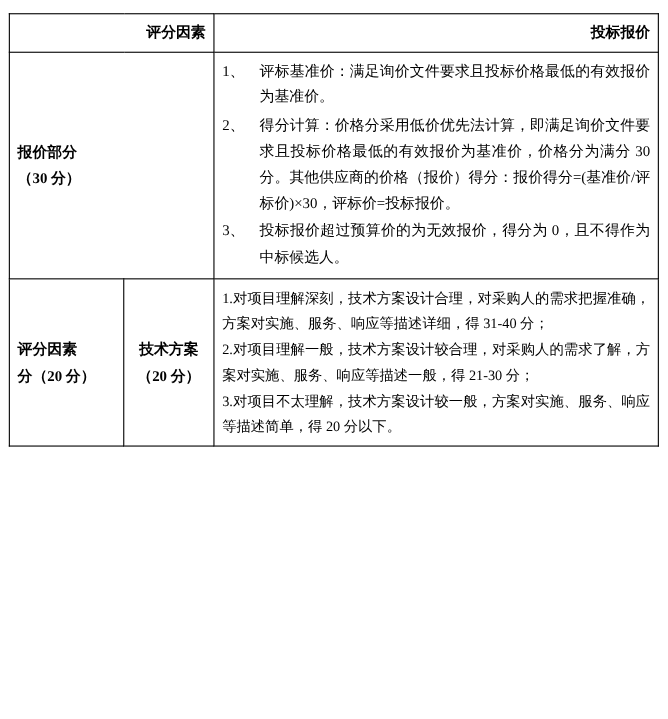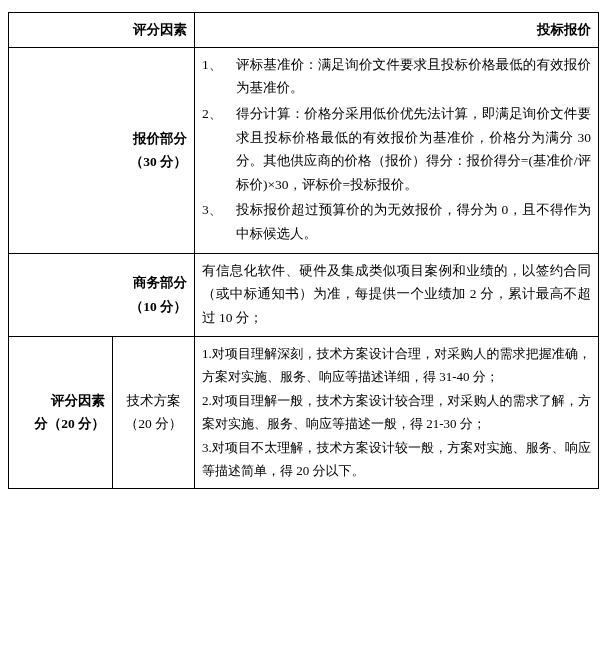--- a/index.html
+++ b/index.html
@@ -33,32 +33,32 @@
     font-size: 13.5px;
     line-height: 1.75;
   }
   th.head-cell {
     text-align: right;
     font-weight: bold;
     font-size: 14px;
     padding: 7px 6px;
   }
   td.factor-cell {
-    text-align: right;
+    text-align: left;
     font-weight: bold;
     font-size: 14px;
     width: 104px;
   }
   td.factor-cell .line {
     display: block;
     white-space: nowrap;
   }
   td.sub-cell {
     text-align: center;
-    font-weight: normal;
+    font-weight: bold;
     font-size: 14px;
     width: 82px;
   }
   td.sub-cell .line {
     display: block;
     white-space: nowrap;
   }
   td.criteria-cell {
     text-align: left;
     vertical-align: top;
@@ -132,31 +132,20 @@
               <span>得分计算：价格分采用低价优先法计算，即满足询价文件要求且投标价格最低的有效报价为基准价，价格分为满分 30 分。其他供应商的价格（报价）得分：报价得分=(基准价/评标价)×30，评标价=投标报价。</span>
             </li>
             <li>
               <span class="marker">3、</span>
               <span>投标报价超过预算价的为无效报价，得分为 0，且不得作为中标候选人。</span>
             </li>
           </ol>
         </td>
       </tr>
       <tr>
-        <td class="factor-cell" colspan="2">
-          <span class="line">商务部分</span>
-          <span class="line">（10 分）</span>
-        </td>
-        <td class="criteria-cell">
-          <div class="para-block">
-            <p>有信息化软件、硬件及集成类似项目案例和业绩的，以签约合同（或中标通知书）为准，每提供一个业绩加 2 分，累计最高不超过 10 分；</p>
-          </div>
-        </td>
-      </tr>
-      <tr>
         <td class="factor-cell">
           <span class="line">评分因素</span>
           <span class="line">分（20 分）</span>
         </td>
         <td class="sub-cell">
           <span class="line">技术方案</span>
           <span class="line">（20 分）</span>
         </td>
         <td class="criteria-cell">
           <div class="tech-list">

